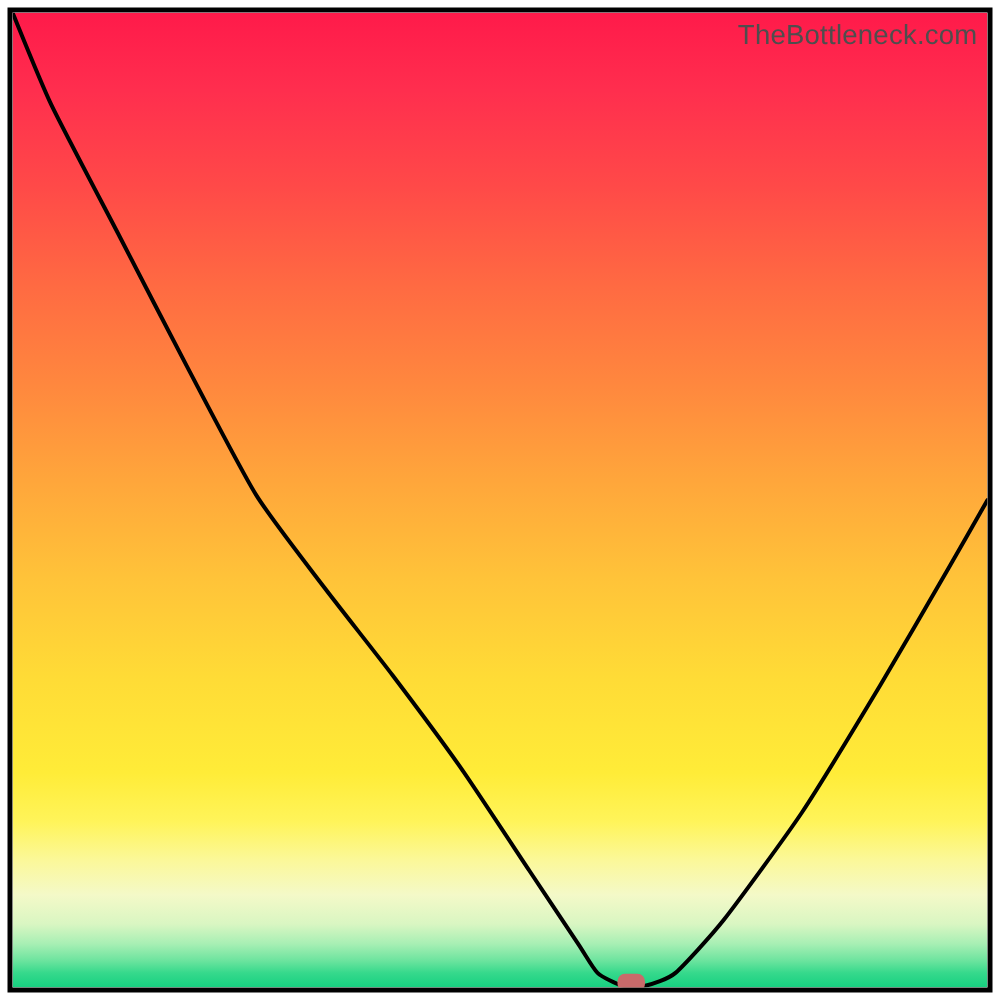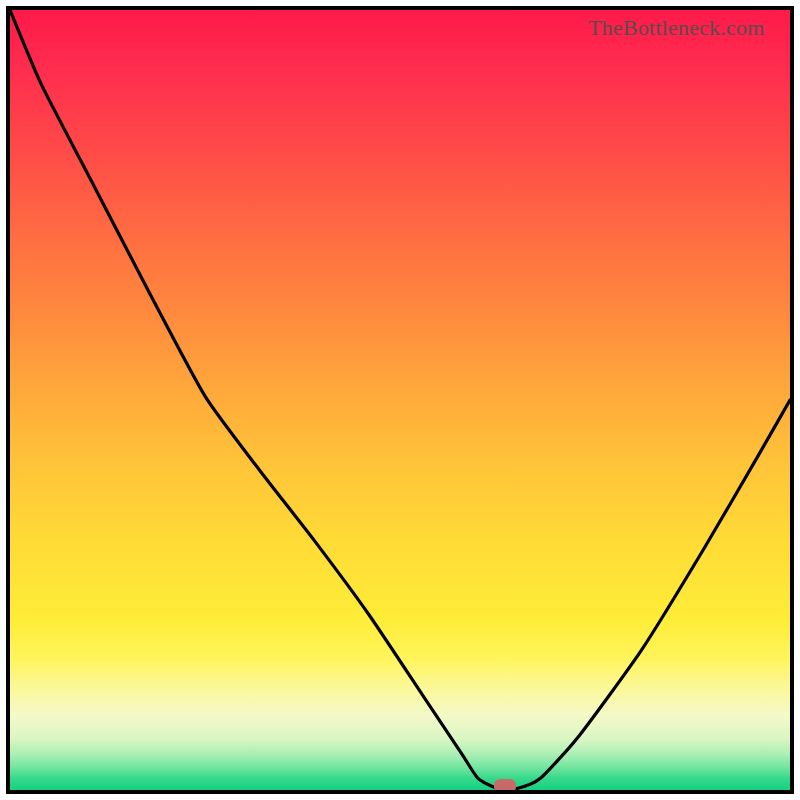--- a/index.html
+++ b/index.html
@@ -30,26 +30,25 @@
   .gradient-bg {
     position: absolute;
     left: 0;
     top: 0;
     width: 100%;
     height: 100%;
   }
   .watermark {
     position: absolute;
     top: 5px;
-    right: 25px;
+    right: 8px;
     font-size: 22px;
     font-weight: 500;
     color: #4e4e4e;
     letter-spacing: 0.2px;
-    font-family: Liberation Serif, serif;
   }
   .marker {
     position: absolute;
     width: 22px;
     height: 14px;
     border-radius: 6px;
     transform: translate(-50%, -50%);
   }
   svg.curve-layer {
     position: absolute;

